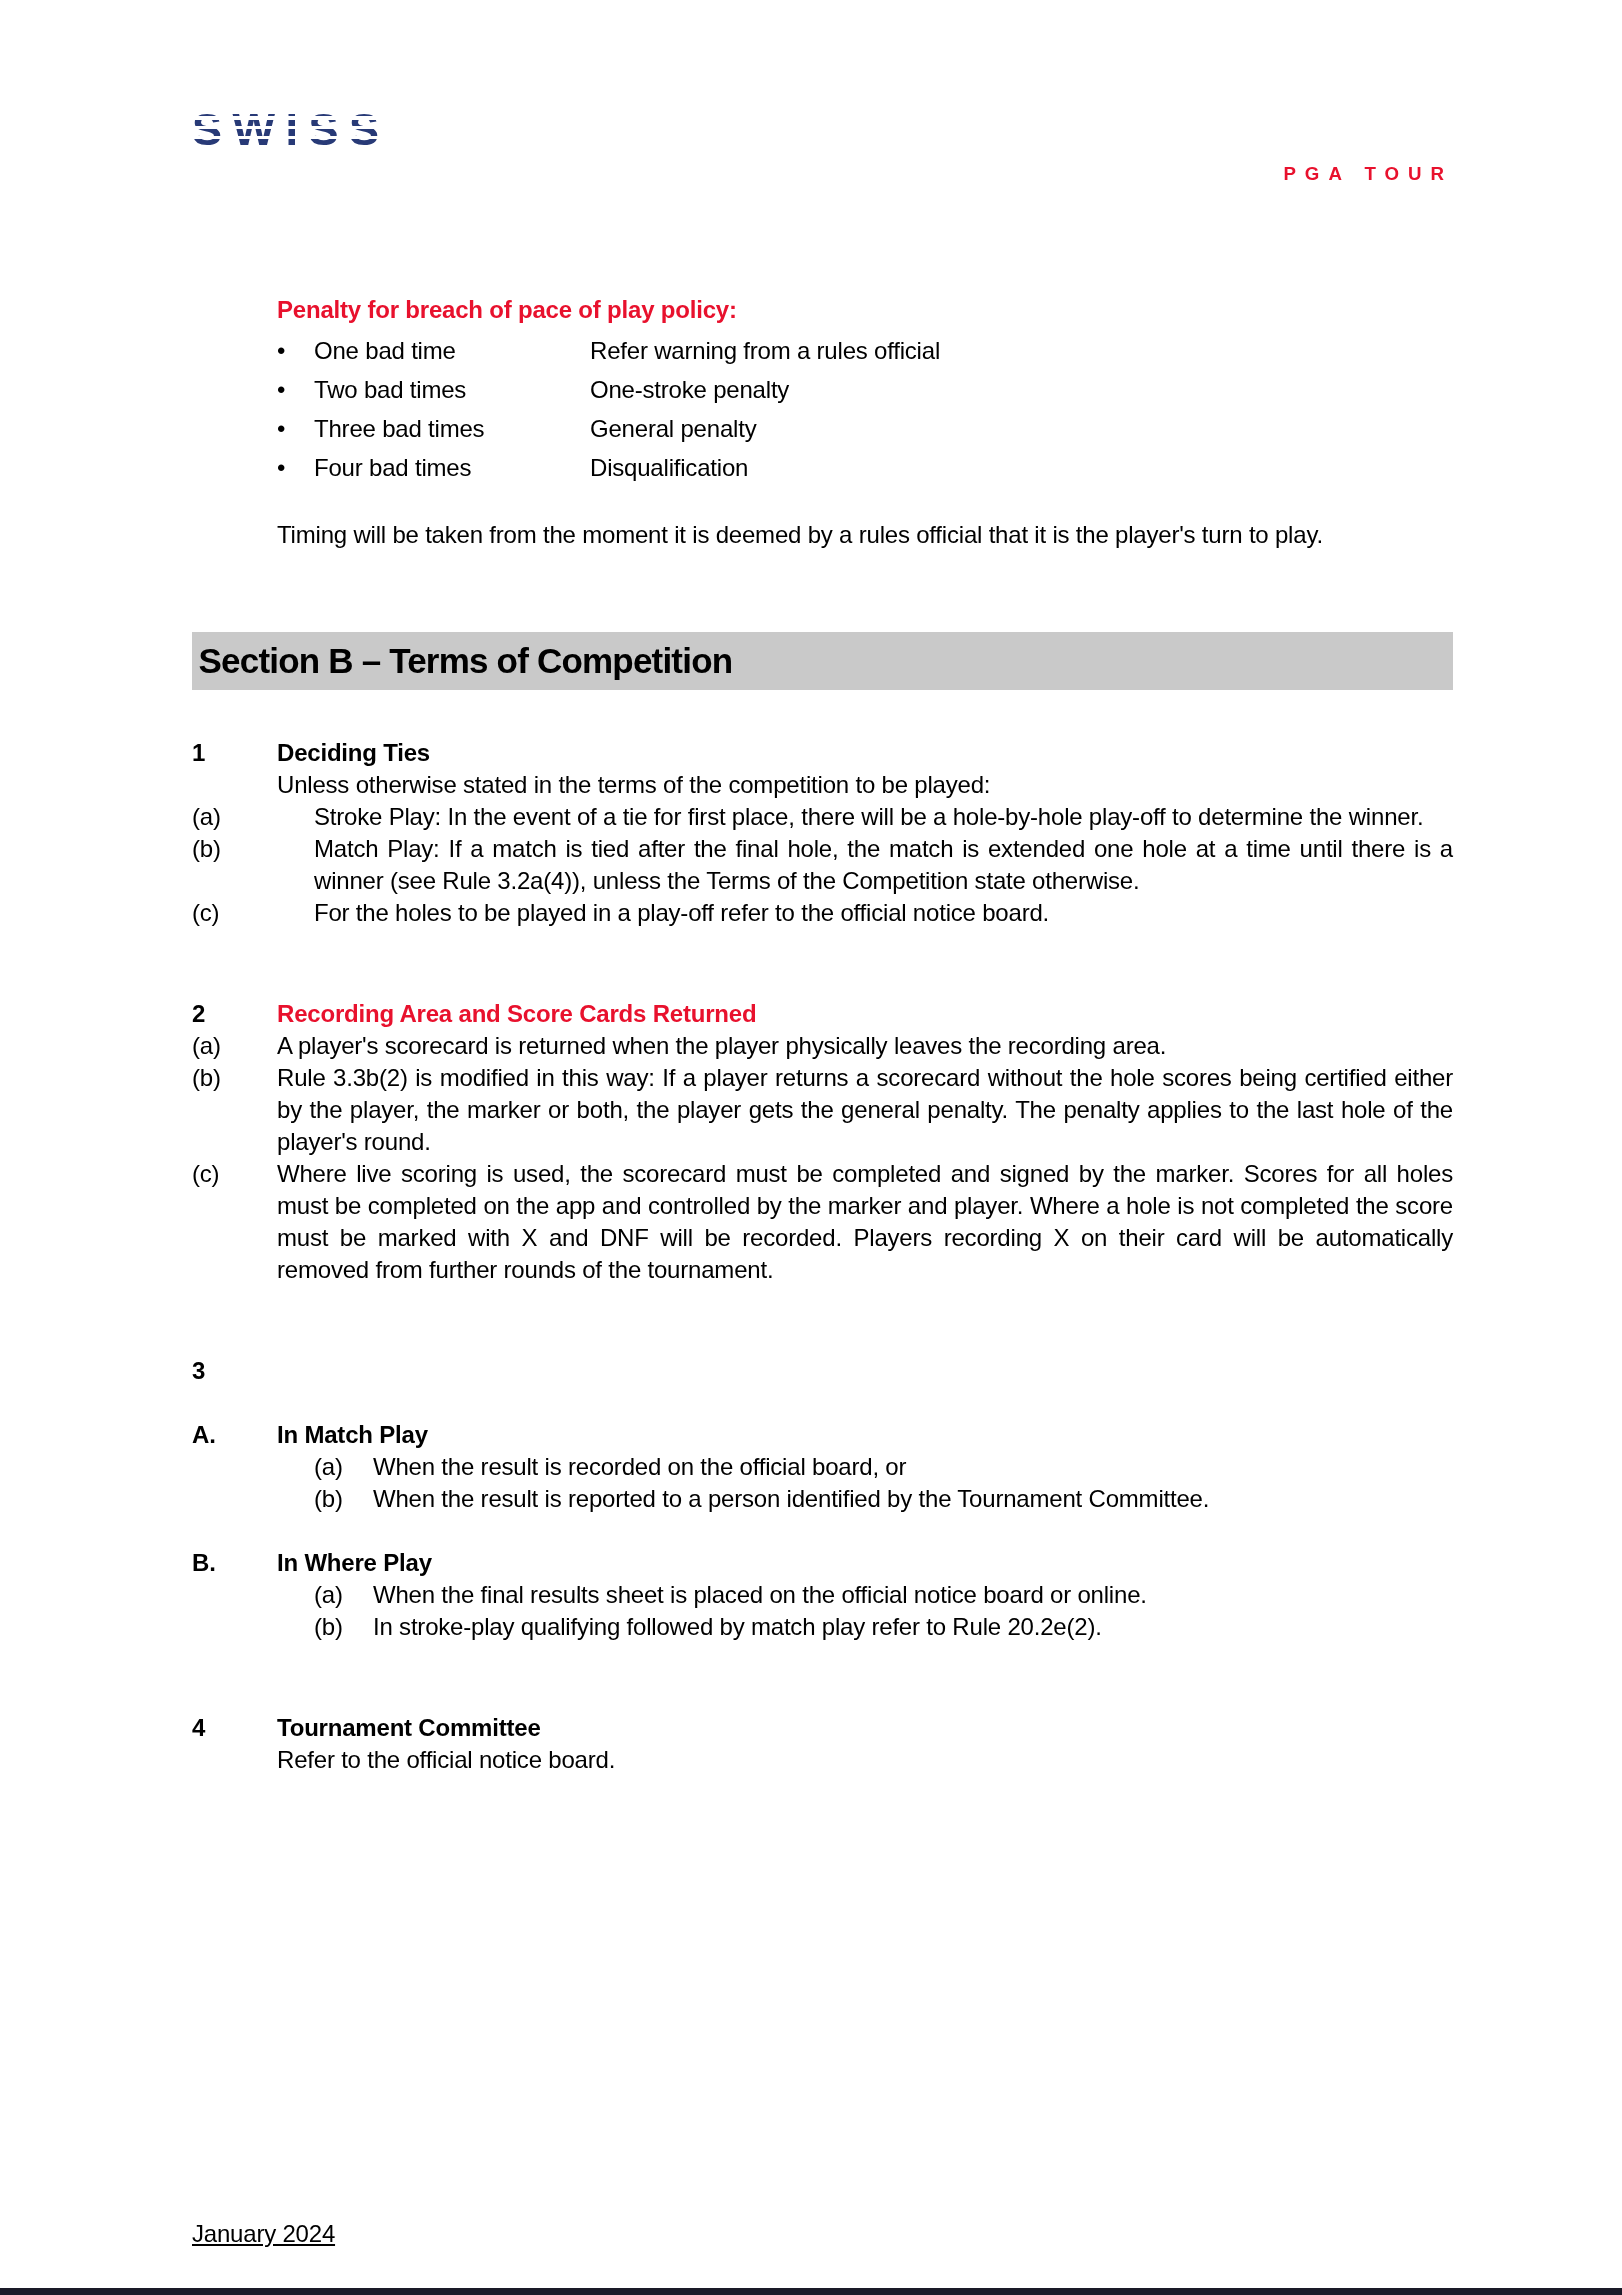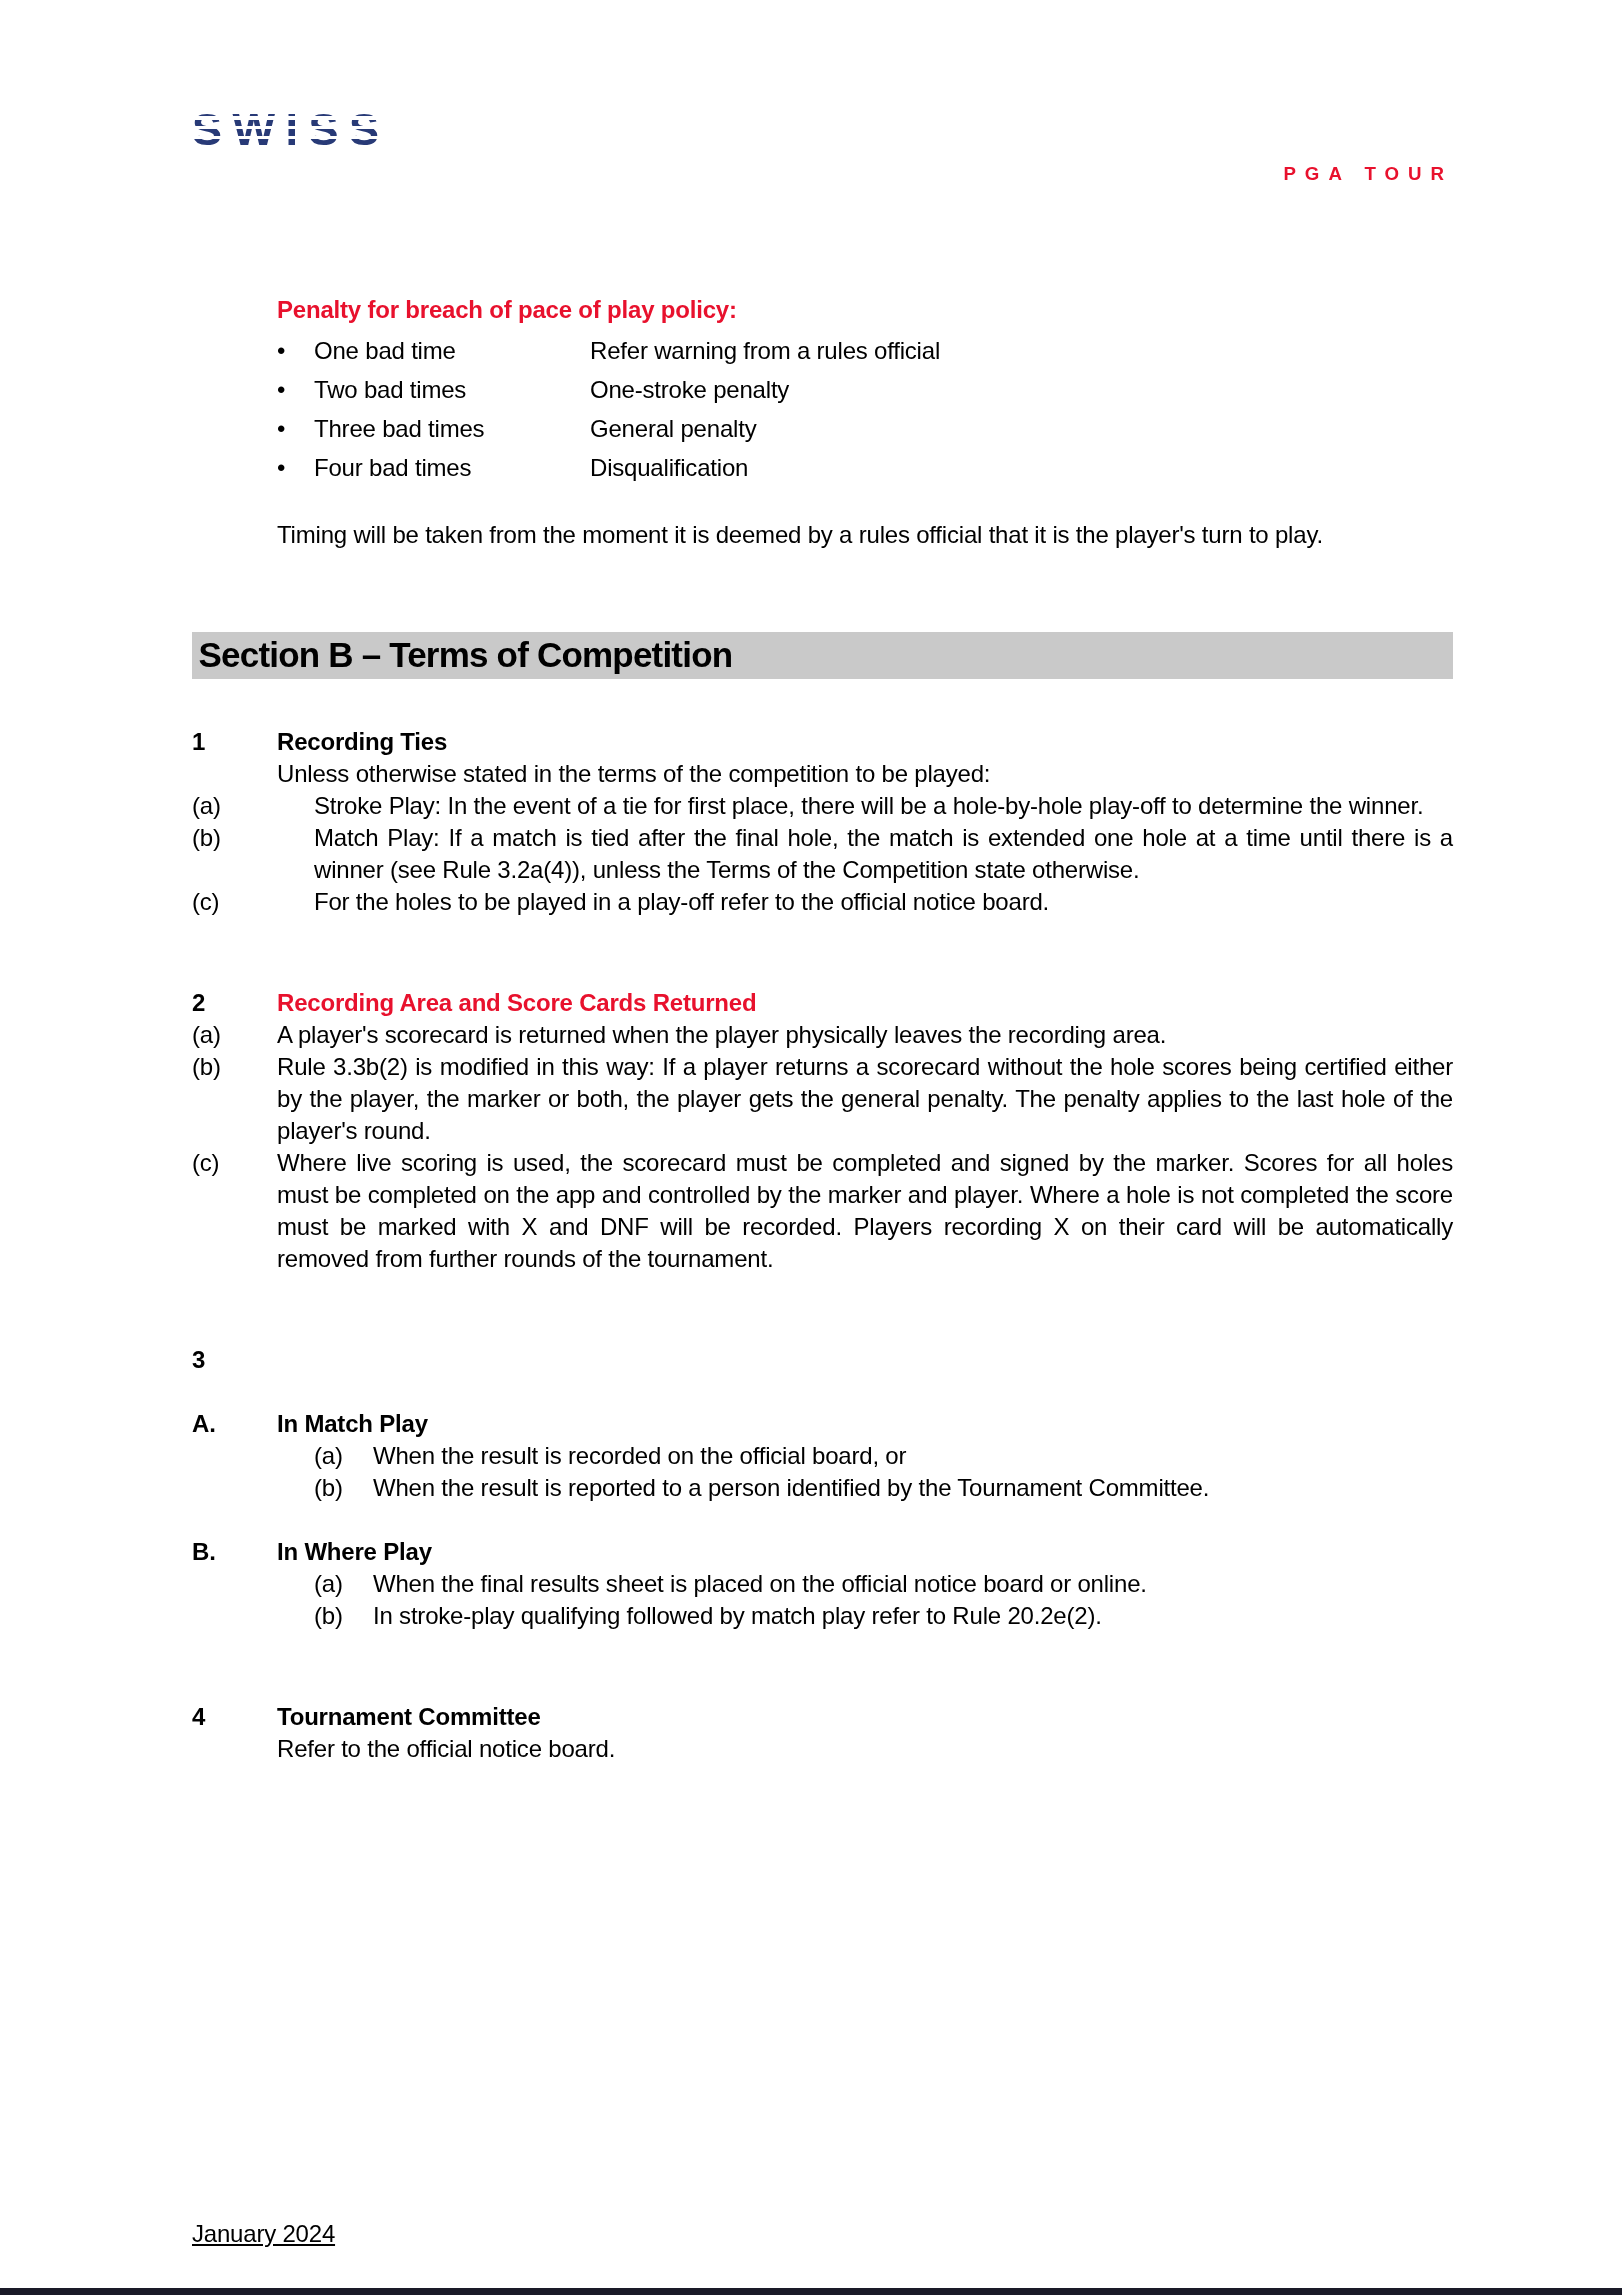--- a/index.html
+++ b/index.html
@@ -48,21 +48,21 @@
   .penalty-item { display: flex; line-height: 39px; }
   .bullet { width: 37px; flex-shrink: 0; }
   .term { width: 276px; flex-shrink: 0; }
   .desc { flex: 1; }
   .timing-note { margin-left: 85px; margin-top: 32px; text-align: justify; }
 
   
   .section-bar {
     margin-top: 81px;
     background: #c9c9c9;
-    height: 47px;
+    height: 58px;
     display: flex;
     align-items: center;
     padding-left: 6.5px;
     box-sizing: border-box;
   }
   .section-bar-title { font-weight: bold; font-size: 35px; letter-spacing: -0.8px; }
 
   
   .section { margin-top: 69px; }
   .section.first { margin-top: 47px; }
@@ -132,21 +132,21 @@
 
     <p class="timing-note">Timing will be taken from the moment it is deemed by a rules official that it is the player's turn to play.</p>
 
     <div class="section-bar">
       <span class="section-bar-title">Section B – Terms of Competition</span>
     </div>
 
     <div class="section first">
       <div class="sec-row">
         <span class="sec-num">1</span>
-        <span class="sec-heading">Recording Ties</span>
+        <span class="sec-heading">Deciding Ties</span>
       </div>
       <div class="sec-intro">Unless otherwise stated in the terms of the competition to be played:</div>
       <div class="item">
         <span class="lbl lbl-150">(a)</span>
         <p class="item-text">Stroke Play: In the event of a tie for first place, there will be a hole-by-hole play-off to determine the winner.</p>
       </div>
       <div class="item">
         <span class="lbl lbl-150">(b)</span>
         <p class="item-text">Match Play: If a match is tied after the final hole, the match is extended one hole at a time until there is a winner (see Rule 3.2a(4)), unless the Terms of the Competition state otherwise.</p>
       </div>

